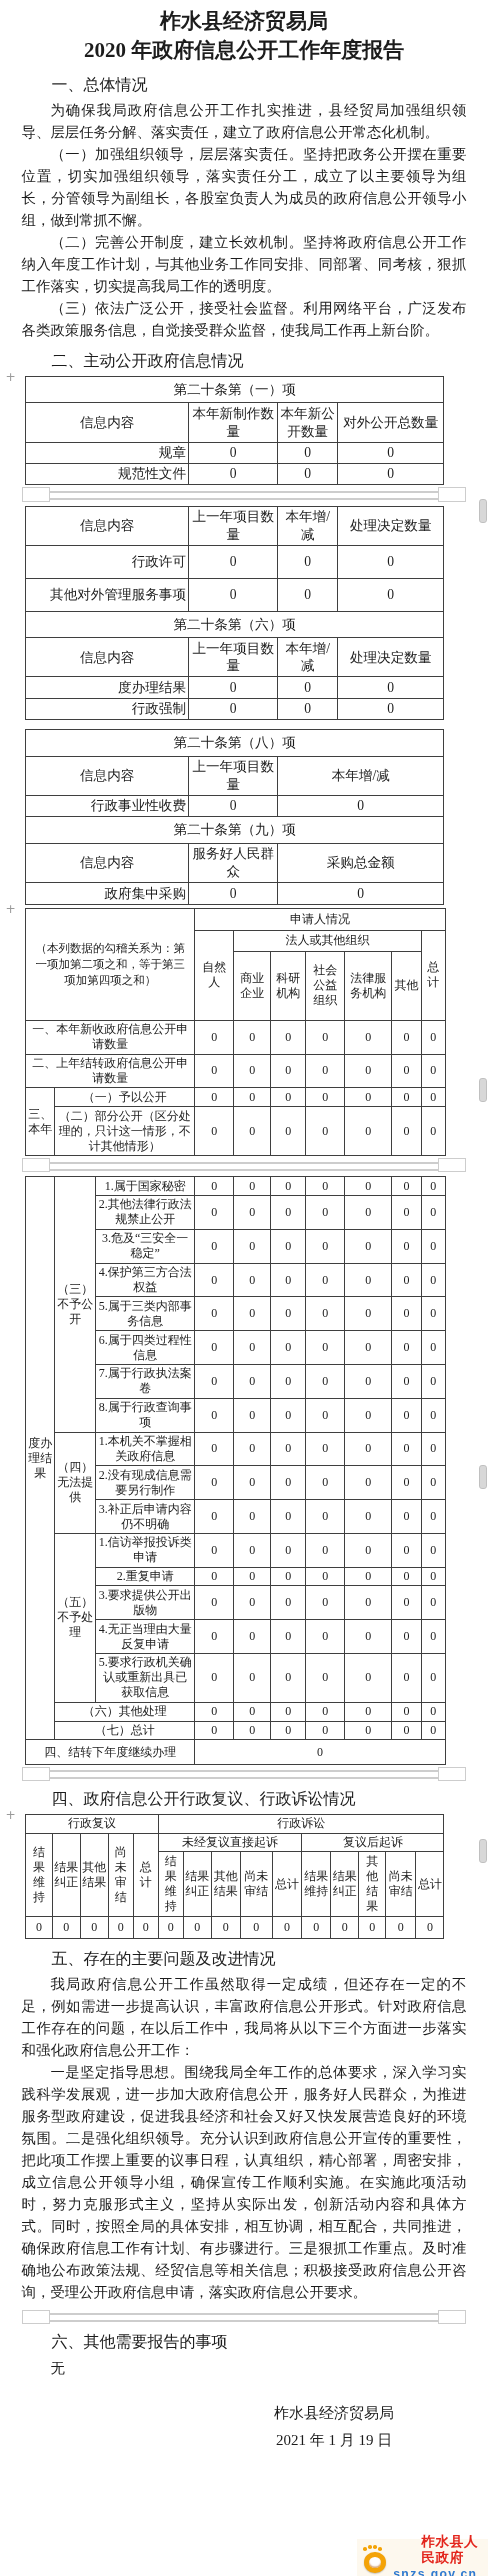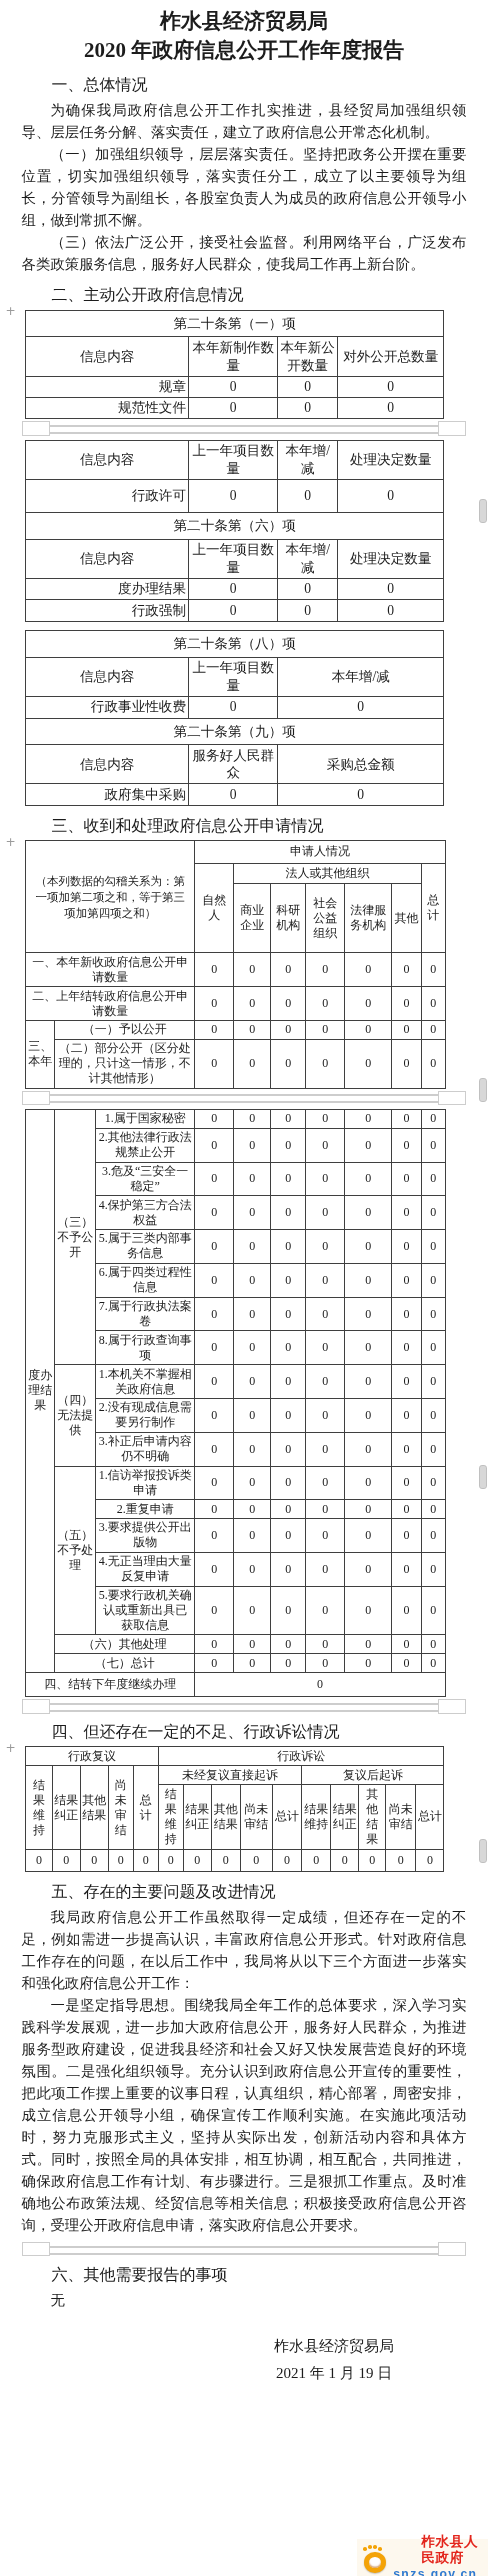--- a/index.html
+++ b/index.html
@@ -97,21 +97,22 @@
   <div class="content">
 
     <div class="doc-title">
       <div>柞水县经济贸易局</div>
       <div>2020 年政府信息公开工作年度报告</div>
     </div>
 
     <div class="sec-heading">一、总体情况</div>
     <p class="body">为确保我局政府信息公开工作扎实推进，县经贸局加强组织领导、层层任务分解、落实责任，建立了政府信息公开常态化机制。</p>
     <p class="body">（一）加强组织领导，层层落实责任。坚持把政务公开摆在重要位置，切实加强组织领导，落实责任分工，成立了以主要领导为组长，分管领导为副组长，各股室负责人为成员的政府信息公开领导小组，做到常抓不懈。</p>
-    <p class="body">（三）依法广泛公开，接受社会监督。利用网络平台，广泛发布各类政策服务信息，服务好人民群众，使我局工作再上新台阶。</p>
+    <p class="body">（二）完善公开制度，建立长效机制。坚持将政府信息公开工作纳入年度工作计划，与其他业务工作同安排、同部署、同考核，狠抓工作落实，切实提高我局工作的透明度。</p>
+    <p class="body">（三）依法广泛公开，接受社会监督。利用网络平台，广泛发布各类政策服务信息，自觉接受群众监督，使我局工作再上新台阶。</p>
 
     <div class="sec-heading">二、主动公开政府信息情况</div>
 
     <div class="tblwrap">
       <span class="move-handle">+</span>
       <table class="t">
         <colgroup>
             <col style="width:163px">
             <col style="width:89px">
             <col style="width:60px">
@@ -161,20 +162,26 @@
         <td>上一年项目数量</td>
         <td>本年增/减</td>
         <td>处理决定数量</td>
       </tr>
       <tr class="r40">
         <td class="ll">行政许可</td>
       <td>0</td>
             <td>0</td>
             <td>0</td>
           </tr>
+      <tr class="r40">
+        <td class="ll">其他对外管理服务事项</td>
+      <td>0</td>
+            <td>0</td>
+            <td>0</td>
+          </tr>
       <tr>
             <td class="cap" colspan="4">第二十条第（六）项</td>
           </tr>
       <tr class="hd">
         <td>信息内容</td>
         <td>上一年项目数量</td>
         <td>本年增/减</td>
         <td>处理决定数量</td>
       </tr>
       <tr>
@@ -221,21 +228,20 @@
         <td>采购总金额</td>
       </tr>
       <tr>
         <td class="ll">政府集中采购</td>
       <td>0</td>
             <td>0</td>
           </tr>
     </tbody>
       </table>
 
-    <div class="sec-heading">三、收到和处理政府信息公开申请情况</div>
 
     <div class="tblwrap">
       <span class="move-handle">+</span>
       <table class="t small">
         <colgroup>
           <col style="width:29px">
             <col style="width:41px">
             <col style="width:99px">
           <col style="width:39px">
             <col style="width:37px">
@@ -515,21 +521,21 @@
         <td colspan="7">0</td>
       </tr>
     </tbody>
       </table>
 
     <div class="pbreak">
       <span class="hnd l"></span>
       <span class="hnd r"></span>
     </div>
 
-    <div class="sec-heading">四、但还存在一定的不足、行政诉讼情况</div>
+    <div class="sec-heading">四、政府信息公开行政复议、行政诉讼情况</div>
 
     <div class="tblwrap">
       <span class="move-handle">+</span>
       <table class="t small">
         <colgroup>
           <col style="width:26.6px">
             <col style="width:28px">
             <col style="width:28px">
             <col style="width:25px">
             <col style="width:25px">

